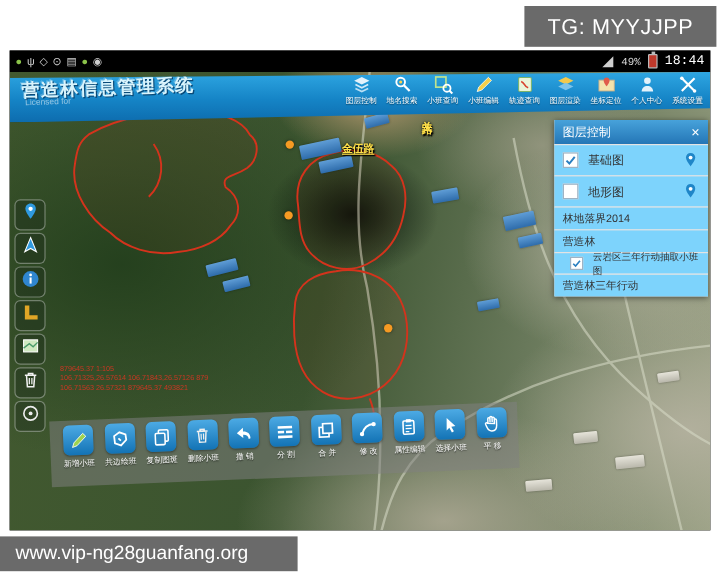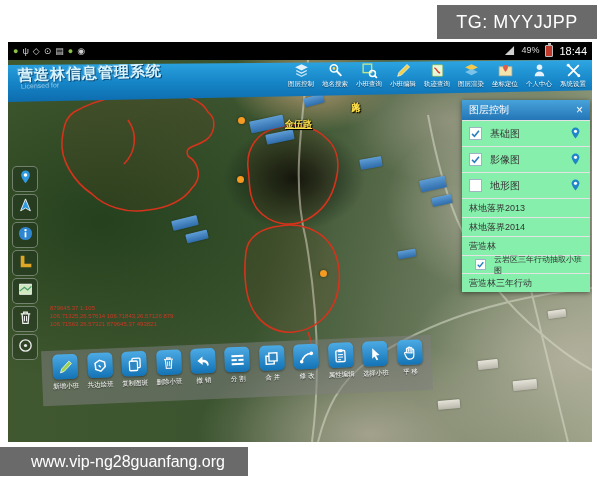--- a/index.html
+++ b/index.html
@@ -4,30 +4,30 @@
 <style>
   * { margin:0; padding:0; box-sizing:border-box; }
   html,body { width:600px; height:480px; }
   body { font-family:"Liberation Sans","DejaVu Sans",sans-serif; background:#fff; overflow:hidden; }
   .page { position:relative; width:600px; height:392px; background:#fff; }
 
   
   .tg-box { position:absolute; right:3px; top:5px; width:160px; height:34px; background:#6a6a6a;
             display:flex; align-items:center; justify-content:center; color:#fff; font-size:18px; letter-spacing:.5px; }
   .bottom-box { position:absolute; left:0; top:447px; width:248px; height:29px; background:#6a6a6a;
-            display:flex; align-items:center; color:#fff; font-size:16px; padding-left:31px; }
+            display:flex; align-items:center; color:#fff; font-size:16px; padding-left:13px; }
 
   
   .device { position:absolute; left:8px; top:42px; width:584px; height:400px; background:#000; overflow:hidden; }
   .statusbar { position:absolute; top:0; left:0; width:100%; height:18px; background:#000;
                display:flex; align-items:center; padding:0 5px; color:#d8d8d8; }
   .sb-left { display:flex; gap:4px; align-items:center; }
   .sb-left span { font-size:9px; line-height:1; color:#cfcfcf; }
   .sb-left span.green { color:#8bc34a; }
-  .sb-right { margin-left:auto; display:flex; align-items:flex-start; gap:6px; }
+  .sb-right { margin-left:auto; display:flex; align-items:flex-end; gap:6px;font-family:Liberation Mono, monospace; }
   .sb-right .pct { font-size:9px; }
   .sb-time { font-size:11px; color:#fff; }
   .battery { width:8px; height:12px; border:1px solid #bbb; border-radius:1px; position:relative; background:#c0392b; }
   .battery:before { content:""; position:absolute; top:-3px; left:2px; width:3px; height:2px; background:#bbb; }
 
   
   .map { position:absolute; top:18px; left:0; width:584px; height:382px; overflow:hidden;
     background:
       radial-gradient(120px 70px at 52% 6%, rgba(186,157,115,.95), rgba(186,157,115,0) 70%),
       radial-gradient(95px 70px at 49% 31%, rgba(8,18,10,.95), rgba(8,18,10,0) 75%),
@@ -67,21 +67,21 @@
   .side-btn { width:26px; height:26px; border-radius:5px; background:rgba(25,40,25,.35);
     border:1px solid rgba(255,255,255,.35); display:flex; align-items:center; justify-content:center; cursor:pointer; }
   .side-btn svg { width:17px; height:17px; }
 
   
   .layer-panel { position:absolute; left:454px; top:40px; width:128px; background:#f7f7f7;
     box-shadow:0 1px 5px rgba(0,0,0,.5); }
   .lp-header { height:20px; background:linear-gradient(#47a2da,#2476b6); color:#fff; font-size:10px;
     display:flex; align-items:center; justify-content:space-between; padding:0 7px; }
   .lp-close { font-size:12px; cursor:pointer; line-height:1; }
-  .lp-row { display:flex; align-items:center; padding:0 7px; border-top:1px solid #e3e3e3; background:#86efac;
+  .lp-row { display:flex; align-items:center; padding:0 7px; border-top:1px solid #e3e3e3; background:#7dd3fc;
     color:#333; cursor:pointer; }
   .lp-row.big { height:26px; font-size:10px; }
   .lp-row.txt { height:19px; font-size:9px; }
   .lp-row.small { height:18px; font-size:8px; }
   .lp-check { width:13px; height:13px; border:1px solid #9fb3c4; background:#fff; margin-right:8px;
     display:flex; align-items:center; justify-content:center; flex:none; }
   .lp-row.small .lp-check { width:11px; height:11px; margin-left:6px; }
   .lp-check svg { width:11px; height:11px; }
   .lp-pin { margin-left:auto; width:15px; height:15px; }
   .lp-pin svg { width:15px; height:15px; }
@@ -323,43 +323,28 @@
                   <path d="M3 8.5 L6.5 12 L13 4" stroke="#2b7fc0" stroke-width="2.4" fill="none"></path>
                 </svg>
               </span>
               <span class="lp-label">基础图</span>
               <span class="lp-pin"><svg viewBox="0 0 16 16">
                   <path d="M8 1.5 C5.6 1.5 3.9 3.3 3.9 5.7 C3.9 8.5 8 13.5 8 13.5 S12.1 8.5 12.1 5.7 C12.1 3.3 10.4 1.5 8 1.5 Z" fill="#1f86c8"></path>
                   <circle cx="8" cy="5.7" r="1.7" fill="#fff"></circle>
                 </svg></span>
             </div>
             <div class="lp-row big">
-              <span class="lp-check">
-                <svg viewBox="0 0 16 16">
-                  <path d="M3 8.5 L6.5 12 L13 4" stroke="#2b7fc0" stroke-width="2.4" fill="none"></path>
-                </svg>
-              </span>
-              <span class="lp-label">影像图</span>
-              <span class="lp-pin"><svg viewBox="0 0 16 16">
-                  <path d="M8 1.5 C5.6 1.5 3.9 3.3 3.9 5.7 C3.9 8.5 8 13.5 8 13.5 S12.1 8.5 12.1 5.7 C12.1 3.3 10.4 1.5 8 1.5 Z" fill="#1f86c8"></path>
-                  <circle cx="8" cy="5.7" r="1.7" fill="#fff"></circle>
-                </svg></span>
-            </div>
-            <div class="lp-row big">
               <span class="lp-check"></span>
               <span class="lp-label">地形图</span>
               <span class="lp-pin"><svg viewBox="0 0 16 16">
                   <path d="M8 1.5 C5.6 1.5 3.9 3.3 3.9 5.7 C3.9 8.5 8 13.5 8 13.5 S12.1 8.5 12.1 5.7 C12.1 3.3 10.4 1.5 8 1.5 Z" fill="#1f86c8"></path>
                   <circle cx="8" cy="5.7" r="1.7" fill="#fff"></circle>
                 </svg></span>
             </div>
             <div class="lp-row txt">
-              <span class="lp-label">林地落界2013</span>
-            </div>
-            <div class="lp-row txt">
               <span class="lp-label">林地落界2014</span>
             </div>
             <div class="lp-row txt">
               <span class="lp-label">营造林</span>
             </div>
             <div class="lp-row small">
               <span class="lp-check">
                 <svg viewBox="0 0 16 16">
                   <path d="M3 8.5 L6.5 12 L13 4" stroke="#2b7fc0" stroke-width="2.4" fill="none"></path>
                 </svg>

